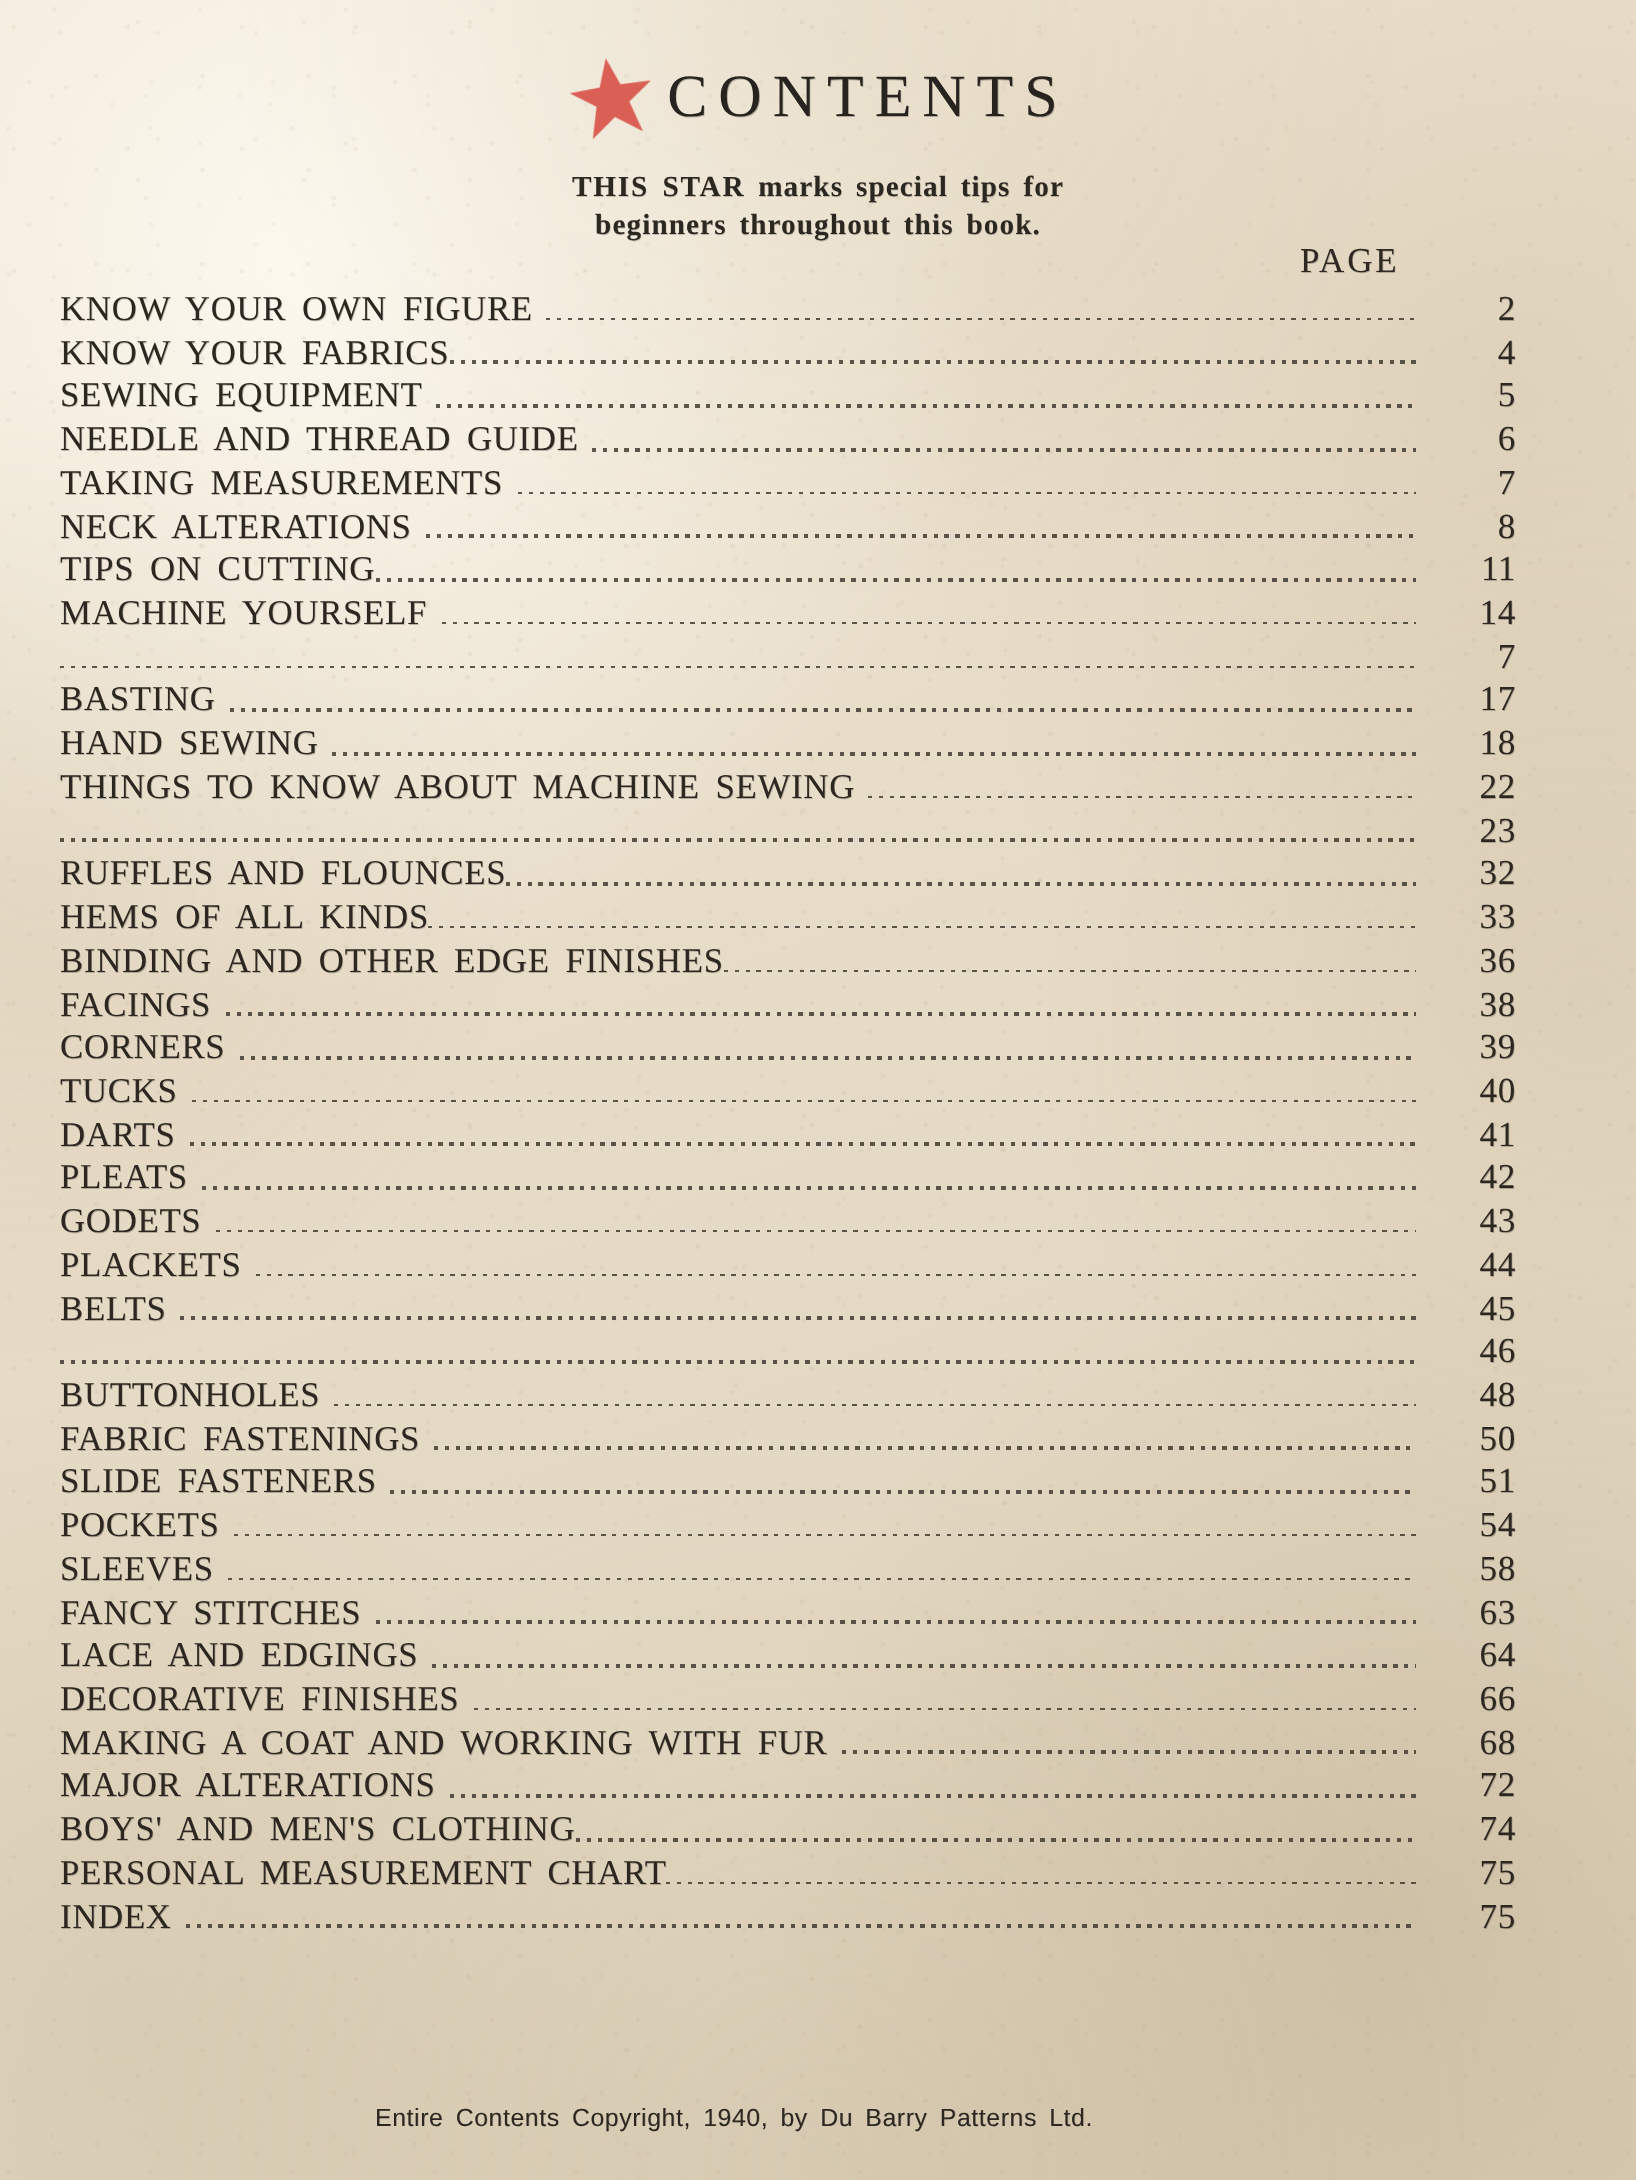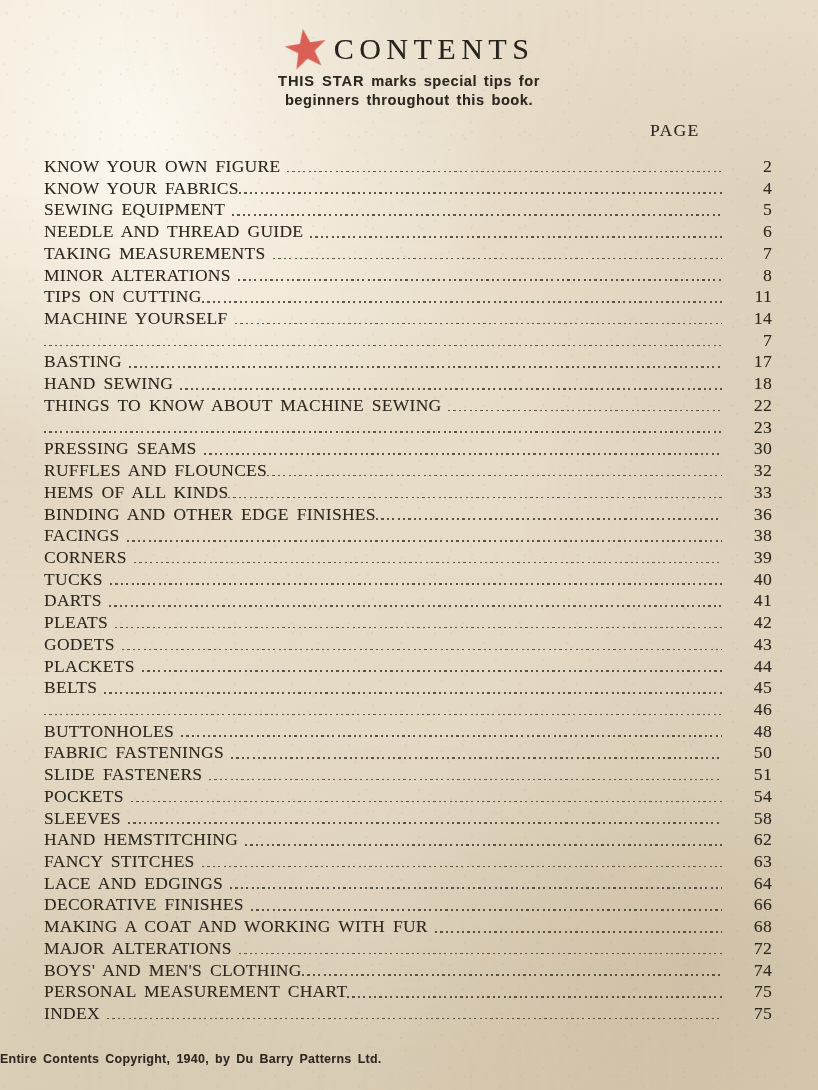--- a/index.html
+++ b/index.html
@@ -88,21 +88,22 @@
   #contents-title {
     font-family: "Liberation Serif", "DejaVu Serif", serif;
     font-size: 30px;
     letter-spacing: 5.5px;
     color: #27241f;
     font-weight: 400;
     text-indent: 5px;
     text-shadow: 0.4px 0.3px 0 rgba(60,52,40,0.32);
   }
   #subtitle {
-    font-family: Liberation Sans, sans-serif;
+    margin-top: 13px;
+    font-family: Liberation Serif, serif;
     font-size: 14.6px;
     line-height: 18.5px;
     color: #2b2721;
     letter-spacing: 0.55px;
     word-spacing: 2.2px;
     font-weight: 700;
     text-shadow: 0.3px 0.25px 0 rgba(60,52,40,0.25);
   }
   #subtitle .lead {
     letter-spacing: 0.9px;
@@ -118,23 +119,22 @@
     font-size: 17.5px;
     letter-spacing: 1.4px;
     color: #2d2922;
     text-shadow: 0.35px 0.25px 0 rgba(60,52,40,0.28);
   }
 
   
   #toc {
     position: absolute;
     top: 144px;
-    left: 44px;
+    left: 30px;
     width: 728px;
-    margin-top: 12px;
   }
   .toc-row {
     display: flex;
     align-items: baseline;
     height: 21.72px;
     color: #2c2821;
     font-size: 17.4px;
     letter-spacing: 0.35px;
     white-space: nowrap;
     text-shadow: 0.35px 0.25px 0 rgba(62,54,42,0.3);
@@ -176,23 +176,24 @@
     letter-spacing: 0.3px;
     margin-left: 8px;
   }
 
   
   #footer {
     position: absolute;
     bottom: 24px;
     left: 0;
     width: 734px;
+    text-align: center;
     font-family: "Liberation Sans", "DejaVu Sans", sans-serif;
     font-size: 12.4px;
-    font-weight: 700;
+    font-weight: 400;
     letter-spacing: 0.3px;
     word-spacing: 2.4px;
     color: #2c2821;
     text-shadow: 0.3px 0.2px 0 rgba(60,52,40,0.24);
   }
 </style>
 </head>
 <body>
 
 <div id="page">
@@ -235,21 +236,21 @@
         <span class="toc-label">NEEDLE AND THREAD GUIDE</span>
         <span class="toc-leader"></span>
         <span class="toc-page">6</span>
       </div>
       <div class="toc-row loose">
         <span class="toc-label">TAKING MEASUREMENTS</span>
         <span class="toc-leader"></span>
         <span class="toc-page">7</span>
       </div>
       <div class="toc-row loose">
-        <span class="toc-label">MINOR ALTERATIONS</span>
+        <span class="toc-label">NECK ALTERATIONS</span>
         <span class="toc-leader"></span>
         <span class="toc-page">8</span>
       </div>
       <div class="toc-row tight">
         <span class="toc-label">TIPS ON CUTTING</span>
         <span class="toc-leader"></span>
         <span class="toc-page">11</span>
       </div>
       <div class="toc-row loose">
         <span class="toc-label">MACHINE YOURSELF</span>
@@ -272,25 +273,20 @@
       </div>
       <div class="toc-row loose">
         <span class="toc-label">THINGS TO KNOW ABOUT MACHINE SEWING</span>
         <span class="toc-leader"></span>
         <span class="toc-page">22</span>
       </div>
       <div class="toc-row loose">
         <span class="toc-leader"></span>
         <span class="toc-page">23</span>
       </div>
-      <div class="toc-row loose">
-        <span class="toc-label">PRESSING SEAMS</span>
-        <span class="toc-leader"></span>
-        <span class="toc-page">30</span>
-      </div>
       <div class="toc-row tight">
         <span class="toc-label">RUFFLES AND FLOUNCES</span>
         <span class="toc-leader"></span>
         <span class="toc-page">32</span>
       </div>
       <div class="toc-row tight">
         <span class="toc-label">HEMS OF ALL KINDS</span>
         <span class="toc-leader"></span>
         <span class="toc-page">33</span>
       </div>
@@ -362,25 +358,20 @@
         <span class="toc-label">POCKETS</span>
         <span class="toc-leader"></span>
         <span class="toc-page">54</span>
       </div>
       <div class="toc-row loose">
         <span class="toc-label">SLEEVES</span>
         <span class="toc-leader"></span>
         <span class="toc-page">58</span>
       </div>
       <div class="toc-row loose">
-        <span class="toc-label">HAND HEMSTITCHING</span>
-        <span class="toc-leader"></span>
-        <span class="toc-page">62</span>
-      </div>
-      <div class="toc-row loose">
         <span class="toc-label">FANCY STITCHES</span>
         <span class="toc-leader"></span>
         <span class="toc-page">63</span>
       </div>
       <div class="toc-row loose">
         <span class="toc-label">LACE AND EDGINGS</span>
         <span class="toc-leader"></span>
         <span class="toc-page">64</span>
       </div>
       <div class="toc-row loose">

